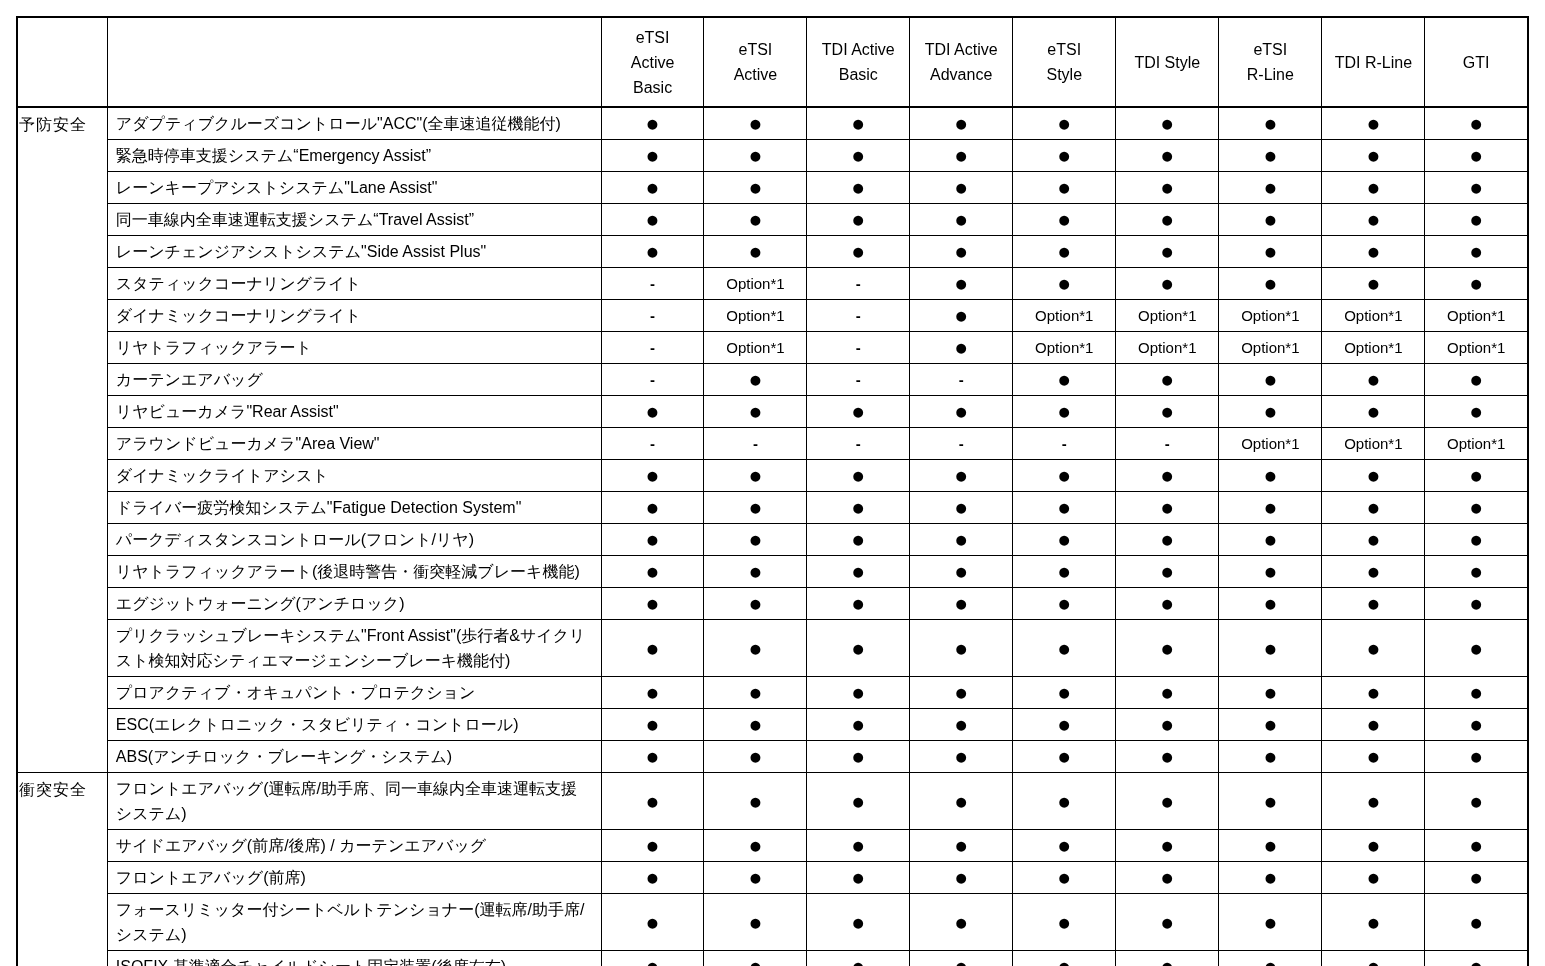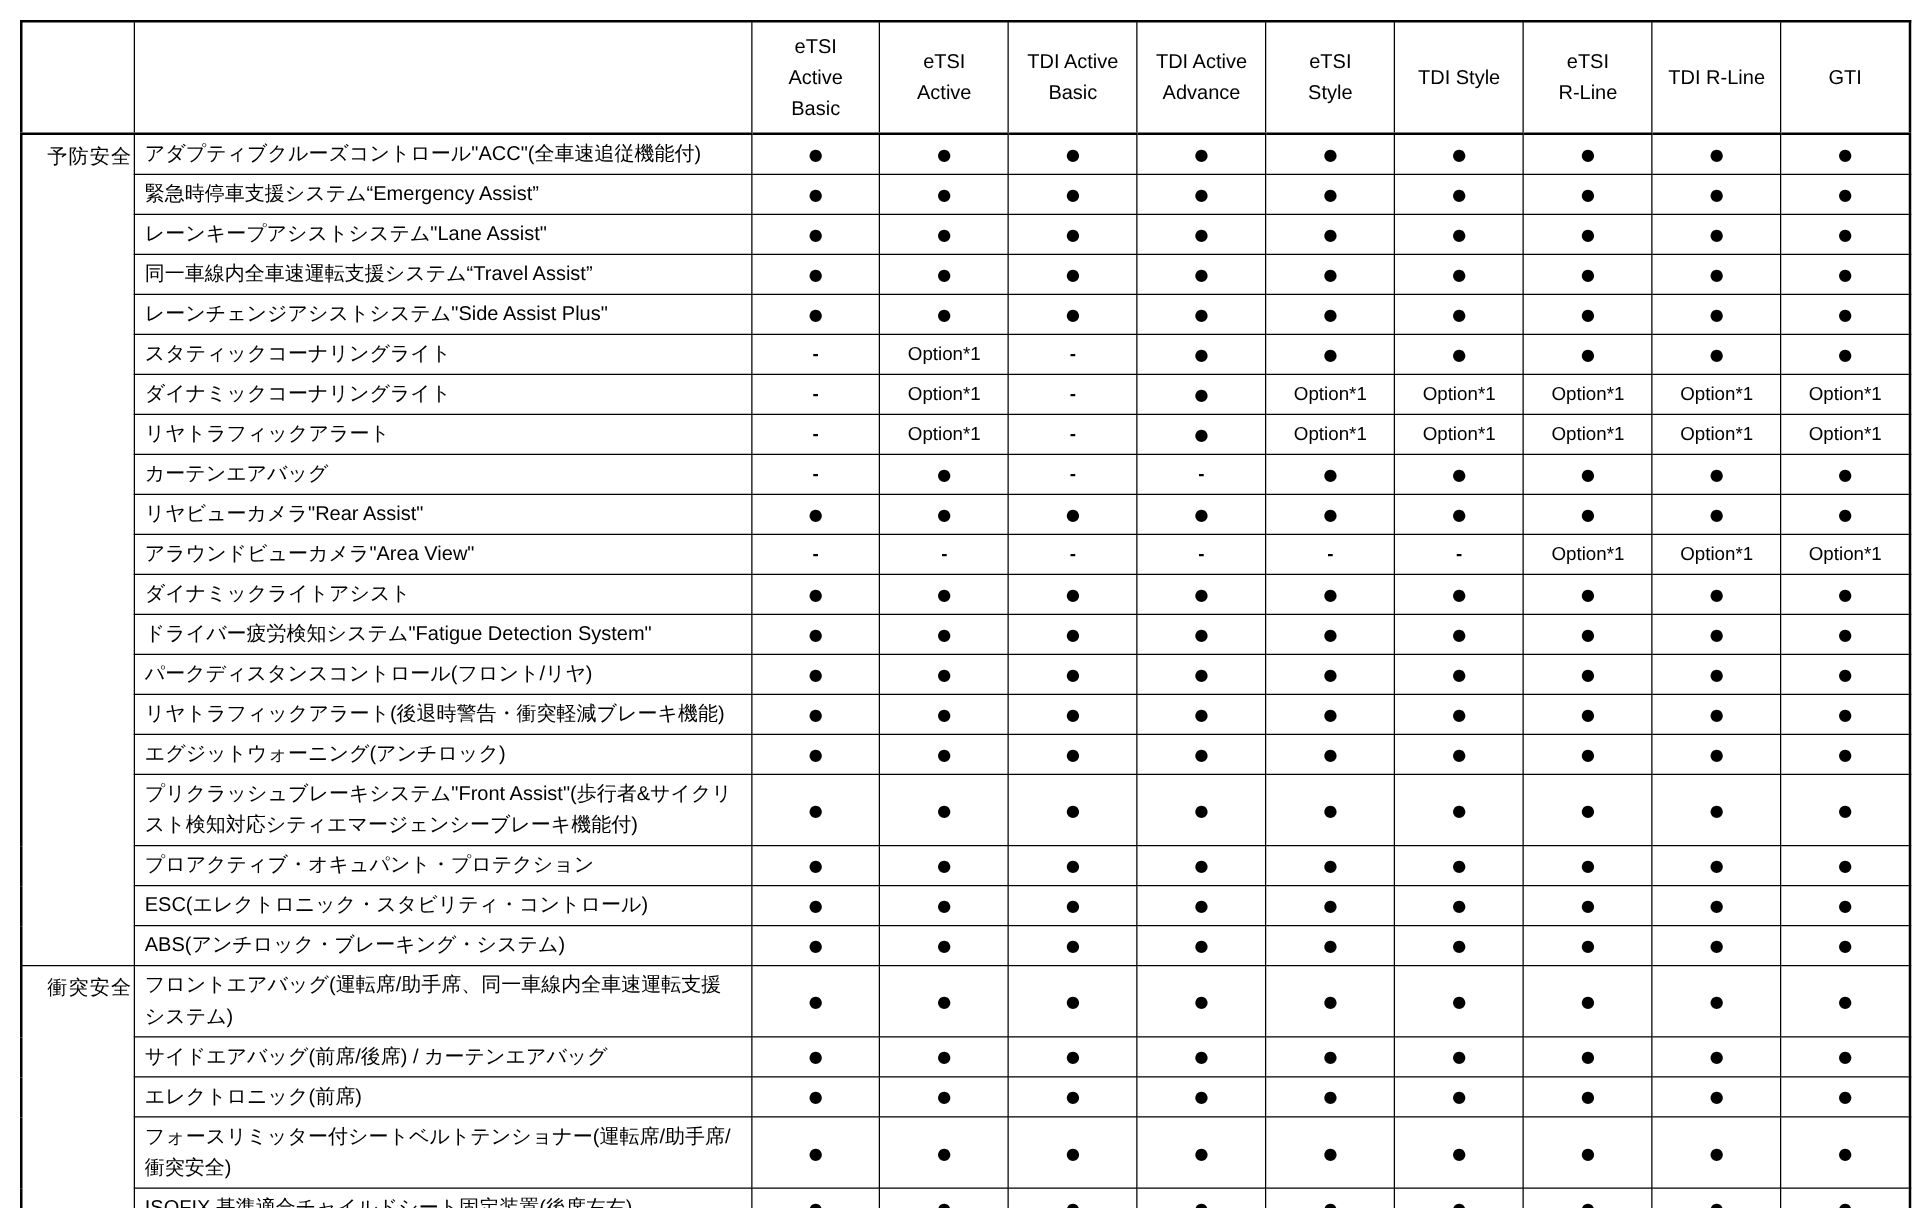--- a/index.html
+++ b/index.html
@@ -26,21 +26,21 @@
     font-weight: normal;
     font-size: 16px;
     line-height: 25px;
     text-align: center;
     vertical-align: middle;
     border-bottom-width: 2px !important;
     padding: 0 2px;
   }
   td.category-cell {
     vertical-align: top;
-    text-align: right;
+    text-align: left;
     font-size: 16px;
     padding-top: 7px;
     letter-spacing: 1px;
   }
   td.feature-cell {
     font-size: 16px;
     line-height: 25px;
     padding: 3px 8px;
     text-align: left;
     vertical-align: middle;
@@ -355,33 +355,33 @@
         <td class="value-cell dot">●</td>
         <td class="value-cell dot">●</td>
         <td class="value-cell dot">●</td>
         <td class="value-cell dot">●</td>
         <td class="value-cell dot">●</td>
         <td class="value-cell dot">●</td>
         <td class="value-cell dot">●</td>
         <td class="value-cell dot">●</td>
       </tr>
       <tr>
-        <td class="feature-cell">エレクトロニック(前席)</td>
-        <td class="value-cell dot">●</td>
-        <td class="value-cell dot">●</td>
-        <td class="value-cell dot">●</td>
-        <td class="value-cell dot">●</td>
-        <td class="value-cell dot">●</td>
-        <td class="value-cell dot">●</td>
-        <td class="value-cell dot">●</td>
-        <td class="value-cell dot">●</td>
-        <td class="value-cell dot">●</td>
-      </tr>
-      <tr>
-        <td class="feature-cell">フォースリミッター付シートベルトテンショナー(運転席/助手席/衝突安全)</td>
+        <td class="feature-cell">フロントエアバッグ(前席)</td>
+        <td class="value-cell dot">●</td>
+        <td class="value-cell dot">●</td>
+        <td class="value-cell dot">●</td>
+        <td class="value-cell dot">●</td>
+        <td class="value-cell dot">●</td>
+        <td class="value-cell dot">●</td>
+        <td class="value-cell dot">●</td>
+        <td class="value-cell dot">●</td>
+        <td class="value-cell dot">●</td>
+      </tr>
+      <tr>
+        <td class="feature-cell">フォースリミッター付シートベルトテンショナー(運転席/助手席/システム)</td>
         <td class="value-cell dot">●</td>
         <td class="value-cell dot">●</td>
         <td class="value-cell dot">●</td>
         <td class="value-cell dot">●</td>
         <td class="value-cell dot">●</td>
         <td class="value-cell dot">●</td>
         <td class="value-cell dot">●</td>
         <td class="value-cell dot">●</td>
         <td class="value-cell dot">●</td>
       </tr>

